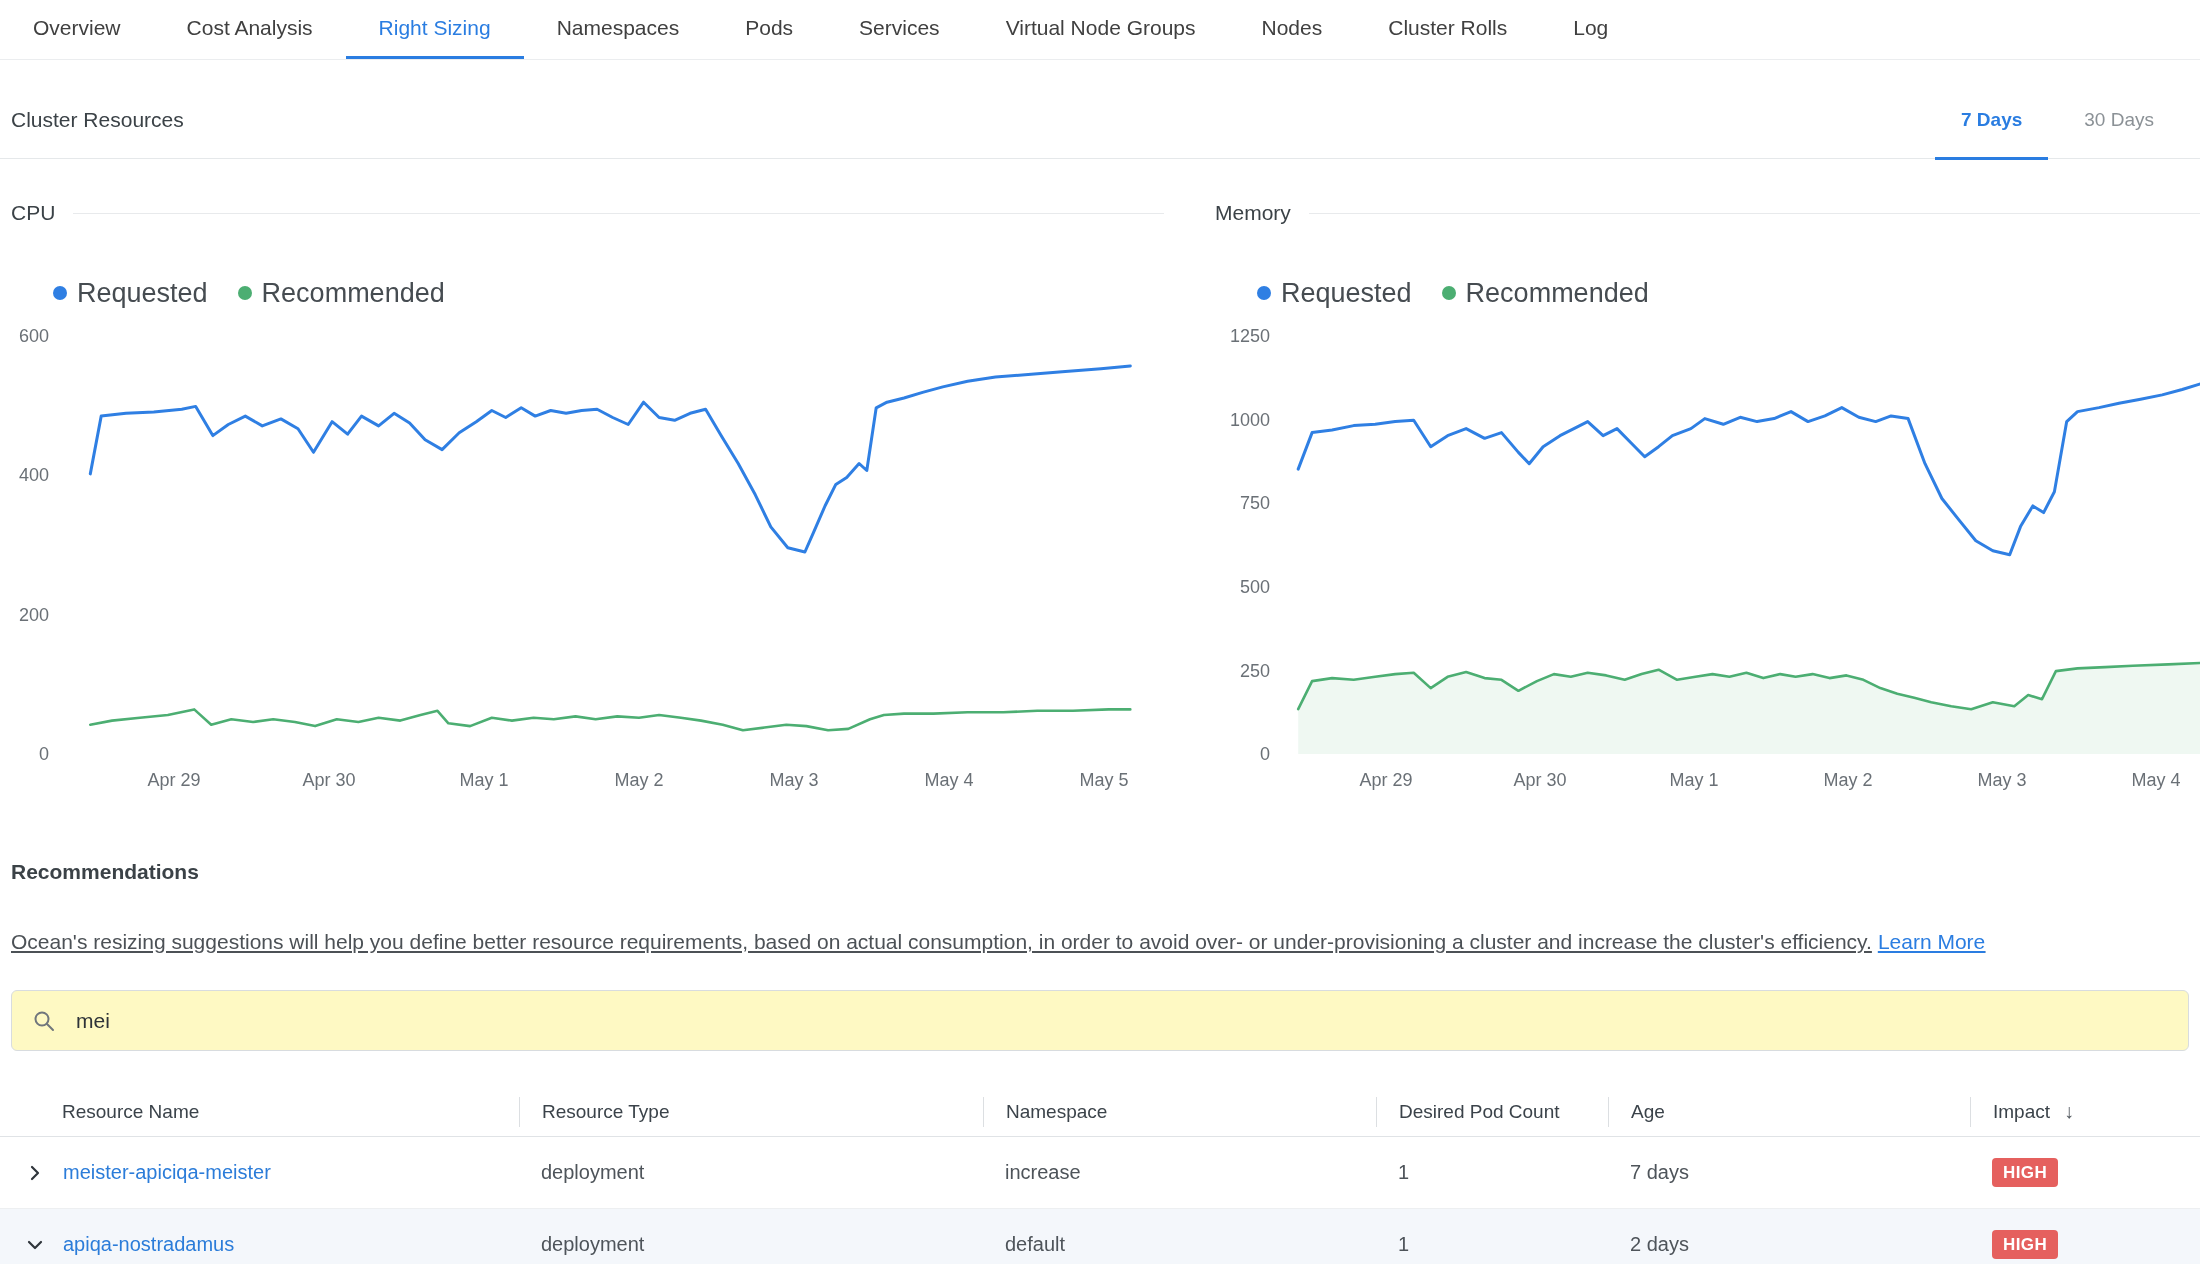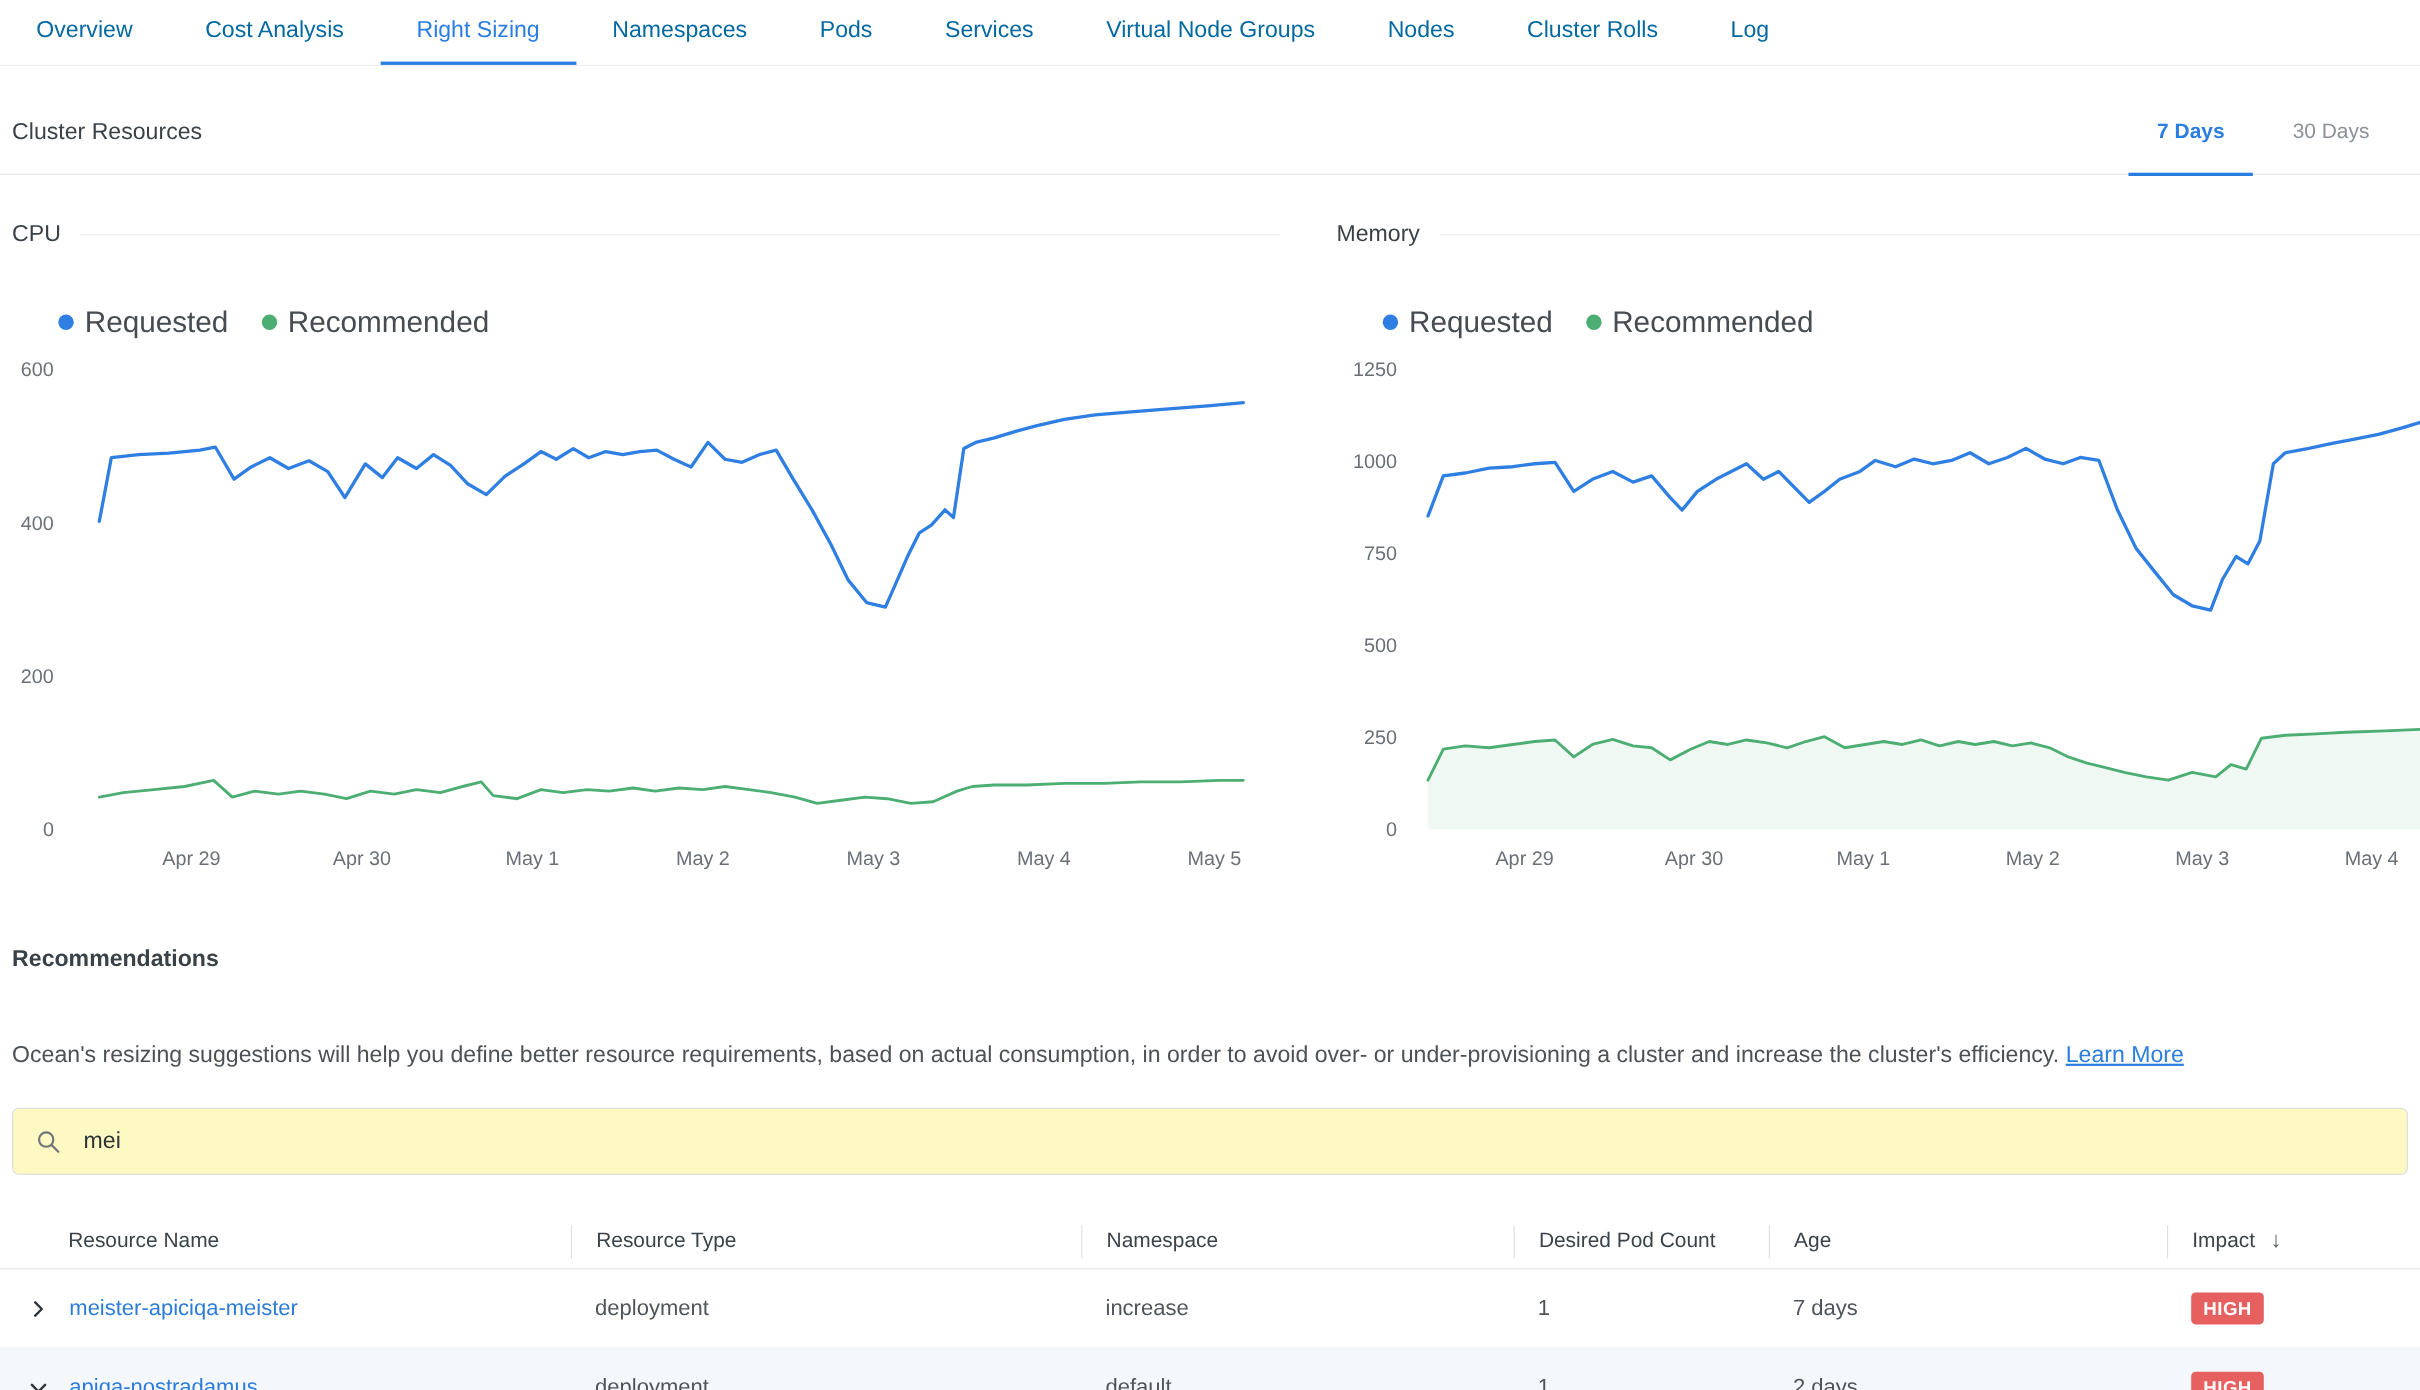--- a/index.html
+++ b/index.html
@@ -2,21 +2,21 @@
 <html><head>
 <meta charset="utf-8">
 <style>
   * { margin: 0; padding: 0; box-sizing: border-box; }
   html, body { width: 2200px; height: 1264px; overflow: hidden; background: #ffffff;
     font-family: "Liberation Sans", "DejaVu Sans", sans-serif; color: #3c4247; }
 
   
   .top-nav { display: flex; align-items: stretch; height: 60px; border-bottom: 1px solid #ebedef; background: #fff; }
   .tab { display: flex; align-items: center; padding: 0 33px; font-size: 21px; font-weight: 500;
-    color: #0369a1; cursor: pointer; border-bottom: 3px solid transparent; }
+    color: #404040; cursor: pointer; border-bottom: 3px solid transparent; }
   .tab.active { color: #2a7de1; border-bottom-color: #2a7de1; }
 
   
   .section-header { display: flex; justify-content: space-between; align-items: flex-end;
     height: 99px; padding: 0 20px 0 11px; border-bottom: 1px solid #e5e8ea; }
   .section-title { font-size: 21px; font-weight: 500; color: #3b4247; margin-bottom: 26px; }
   .range-toggle { display: flex; align-items: flex-end; gap: 10px; }
   .range-option { position: relative; padding: 0 26px 27px 26px; font-size: 19px; color: #8b9196; cursor: pointer; }
   .range-option.active { color: #2a7de1; font-weight: 700; }
   .range-option.active::after { content: ""; position: absolute; left: 0; right: 0; bottom: -2px;
@@ -31,21 +31,21 @@
   .chart-title-rule { flex: 1; height: 1px; background: #e8eaec; }
   .legend { display: flex; gap: 30px; margin: 52px 0 0 42px; height: 28px; align-items: center; }
   .legend-item { display: flex; align-items: center; gap: 10px; font-size: 27px; color: #464c51; }
   .dot { width: 14px; height: 14px; border-radius: 50%; display: inline-block; }
   svg.plot { display: block; margin-top: 9px; }
   svg.plot text.tick { font-family: "Liberation Sans", "DejaVu Sans", sans-serif; font-size: 18px; fill: #6a7076; }
 
   
   .recs { padding: 0 11px; }
   .recs h2 { font-size: 21px; font-weight: 600; color: #3b4247; margin-top: 64px; }
-  .recs-desc { margin-top: 63px; font-size: 21px; color: #4c5156; }
+  .recs-desc { margin-top: 46px; font-size: 21px; color: #4c5156; text-decoration: underline; }
   .learn-more { color: #2a7de1; text-decoration: underline; cursor: pointer; margin-left: 6px; }
   .search-box { margin-top: 36px; height: 61px; border: 1px solid #d8dcdf; border-radius: 6px;
     display: flex; align-items: center; padding: 0 20px; background: #fef9c3; }
   .search-box svg { flex: 0 0 auto; }
   .search-box input { border: none; outline: none; flex: 1; font-size: 21px; color: #2e3338;
     font-family: inherit; padding-left: 20px; background: transparent; }
 
   
   .table { margin: 36px -11px 0 -11px; }
   .thead { display: flex; align-items: center; height: 50px; border-bottom: 1px solid #e0e3e6; }

